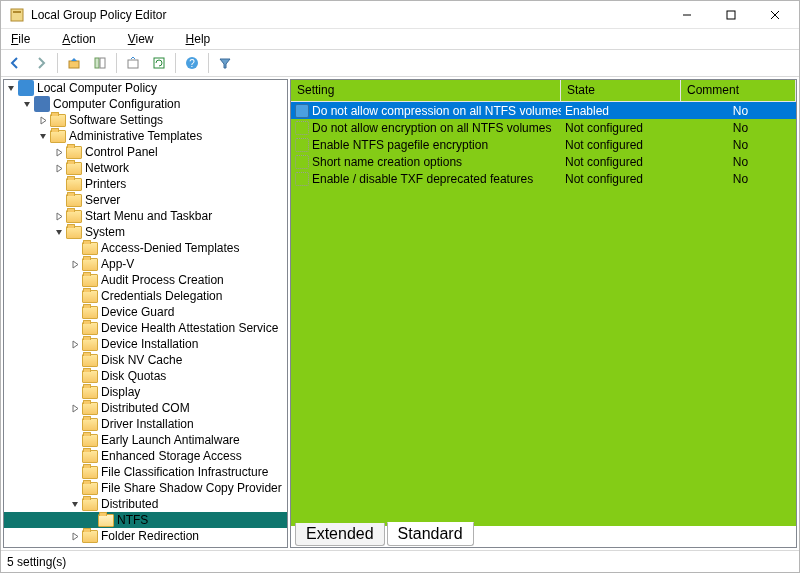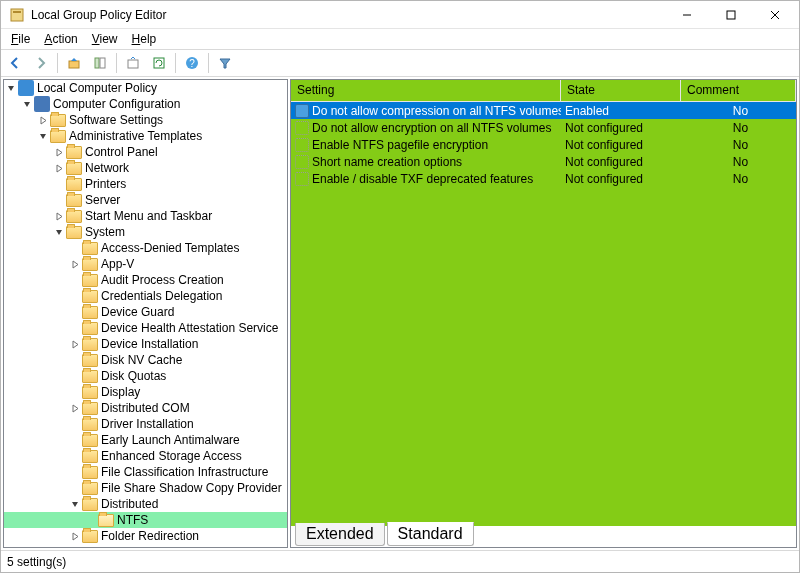--- a/index.html
+++ b/index.html
@@ -3,33 +3,33 @@
 <meta charset="utf-8">
 <style>
   * { box-sizing: border-box; }
   html, body { margin: 0; padding: 0; font-family: "Segoe UI", Tahoma, sans-serif; font-size: 12px; color: #000; background: #fff; }
   .window { width: 800px; height: 573px; border: 1px solid #b5b5b5; display: flex; flex-direction: column; background: #fff; }
   .titlebar { height: 28px; display: flex; align-items: center; padding: 0 2px; border-bottom: 1px solid #e5e5e5; }
   .titlebar .icon { width: 16px; height: 16px; margin: 0 6px; }
   .titlebar .title { flex: 1; font-size: 12px; }
   .titlebar .wc { display: flex; }
   .titlebar .wc div { width: 44px; height: 28px; display: flex; align-items: center; justify-content: center; }
-  .menubar { height: 20px; display: flex; align-items: center; padding: 0 4px; gap: 2px; }
+  .menubar { height: 20px; display: flex; align-items: center; padding: 0 4px; gap: 20px; }
   .menubar .mi { padding: 1px 6px; cursor: default; }
   .menubar .mi u { text-decoration: underline; }
   .toolbar { height: 28px; border-top: 1px solid #d9d9d9; border-bottom: 1px solid #d9d9d9; display: flex; align-items: center; padding: 0 2px; gap: 2px; }
   .toolbar .tb { width: 24px; height: 22px; display: flex; align-items: center; justify-content: center; border: 1px solid transparent; }
   .toolbar .sep { width: 1px; height: 20px; background: #d0d0d0; margin: 0 2px; }
   .content { flex: 1; display: flex; min-height: 0; }
   .treepane { width: 285px; border: 1px solid #828790; margin: 2px 1px 2px 2px; overflow-y: auto; background: #fff; }
   .treepane::-webkit-scrollbar { width: 16px; }
   .treepane::-webkit-scrollbar-track { background: #f0f0f0; }
   .treepane::-webkit-scrollbar-thumb { background: #c2c3c9; border: 1px solid #f0f0f0; }
   .tree-row { display: flex; align-items: center; height: 16px; padding: 0; white-space: nowrap; cursor: default; }
-  .tree-row.selected { background: #86efac; }
+  .tree-row.selected { background: #0f766e; }
   .tree-row.selected .label { color: #000; }
   .expander { width: 14px; height: 14px; display: inline-flex; align-items: center; justify-content: center; color: #606060; font-size: 9px; }
   .folder-icon { width: 16px; height: 13px; margin-right: 3px; display: inline-block; background: linear-gradient(to bottom,#ffe79c,#f7c968); border: 1px solid #d6a93b; border-radius: 1px; position: relative; }
   .folder-icon::before { content: ""; position: absolute; top: -3px; left: 0; width: 6px; height: 3px; background: #f7c968; border: 1px solid #d6a93b; border-bottom: none; border-radius: 1px 1px 0 0; }
   .folder-open { background: linear-gradient(to bottom,#fff3c7,#fadc8a); }
   .root-icon { width:16px; height:16px; margin-right:3px; display:inline-block; background:#3a8cd6; border-radius:2px; }
   .pc-icon { width:16px; height:16px; margin-right:3px; display:inline-block; background:#4578b8; border-radius:2px; position:relative; }
   .label { font-size: 12px; }
   .listpane { flex: 1; display: flex; flex-direction: column; border: 1px solid #828790; margin: 2px 2px 2px 1px; background: #84cc16; min-width: 0; }
   .listheader { display: flex; border-bottom: 1px solid #e5e5e5; height: 22px; }

